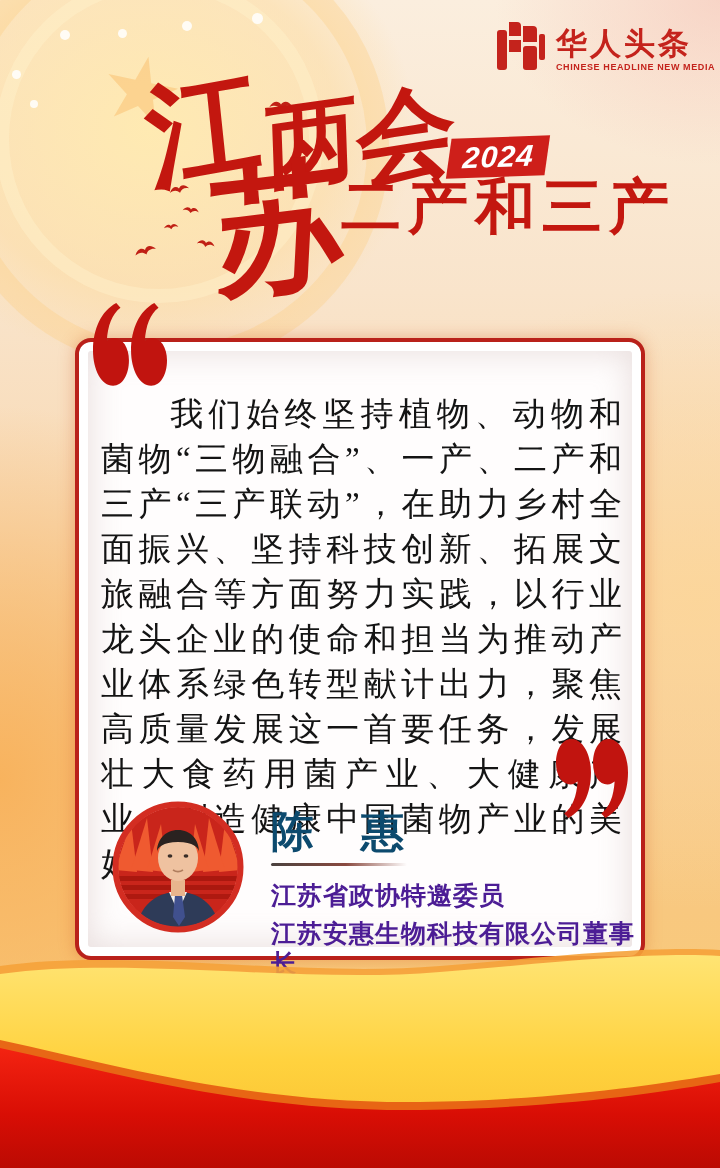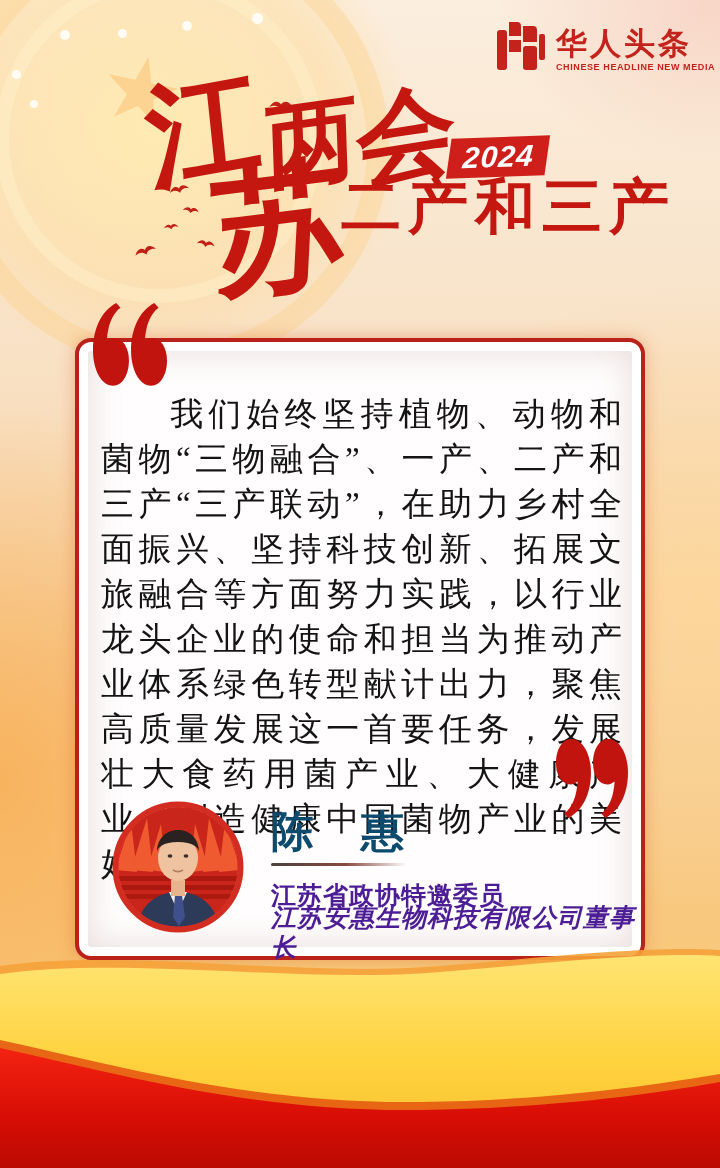--- a/index.html
+++ b/index.html
@@ -48,21 +48,21 @@
     color:#141414;font-family:"Liberation Serif","DejaVu Serif",serif;
     text-align:justify;text-indent:2.1em;letter-spacing:2px;word-break:break-all;}
   
   .avatar{position:absolute;left:32px;top:458px;width:134px;height:134px;}
   .person-name{position:absolute;left:192px;top:468px;font-size:43px;font-weight:900;color:#0c4a6e;
     letter-spacing:2px;line-height:1;font-family:"Liberation Sans",sans-serif;}
   .name-underline{position:absolute;left:192px;top:521px;width:136px;height:3px;
     background:linear-gradient(90deg,#4a423f 0%,#8a4a40 55%,rgba(160,90,80,0) 100%);border-radius:2px;}
   .p-title{position:absolute;left:192px;font-size:25px;font-weight:900;color:#4c1d95;letter-spacing:1px;line-height:1.2;}
   .p-title1{top:538px;}
-  .p-title2{top:560px;font-style:italic;}
+  .p-title2{top:576px;}
   
   .waves{position:absolute;left:0;bottom:0;width:720px;height:270px;}
 </style>
 </head>
 <body>
 
 <div class="poster">
 
   <div class="ring ring1"></div>
   <div class="ring ring2"></div>

